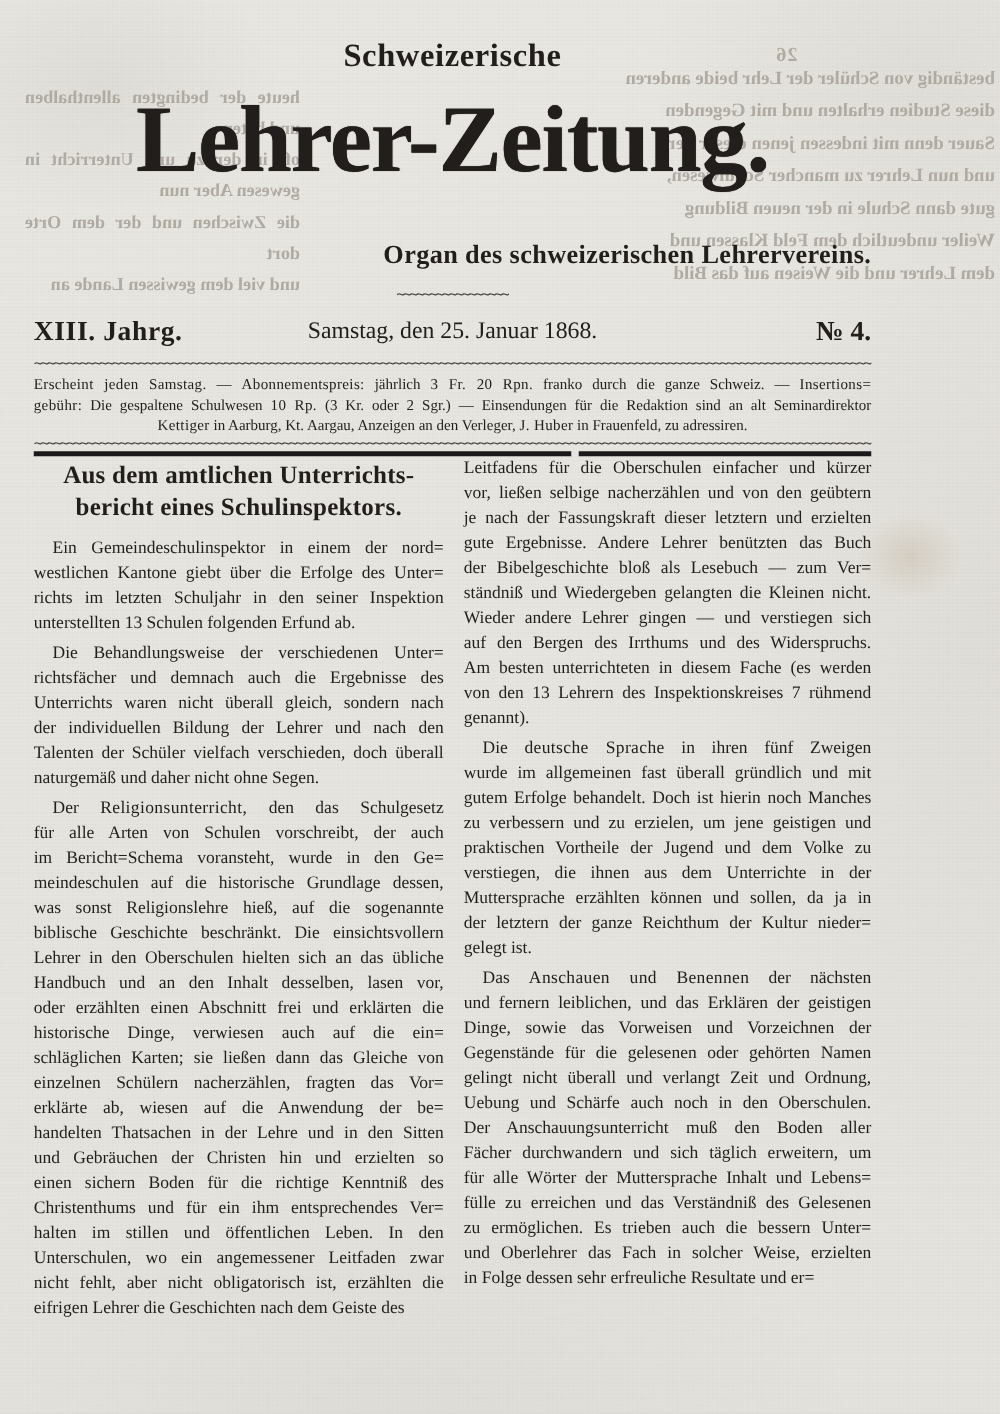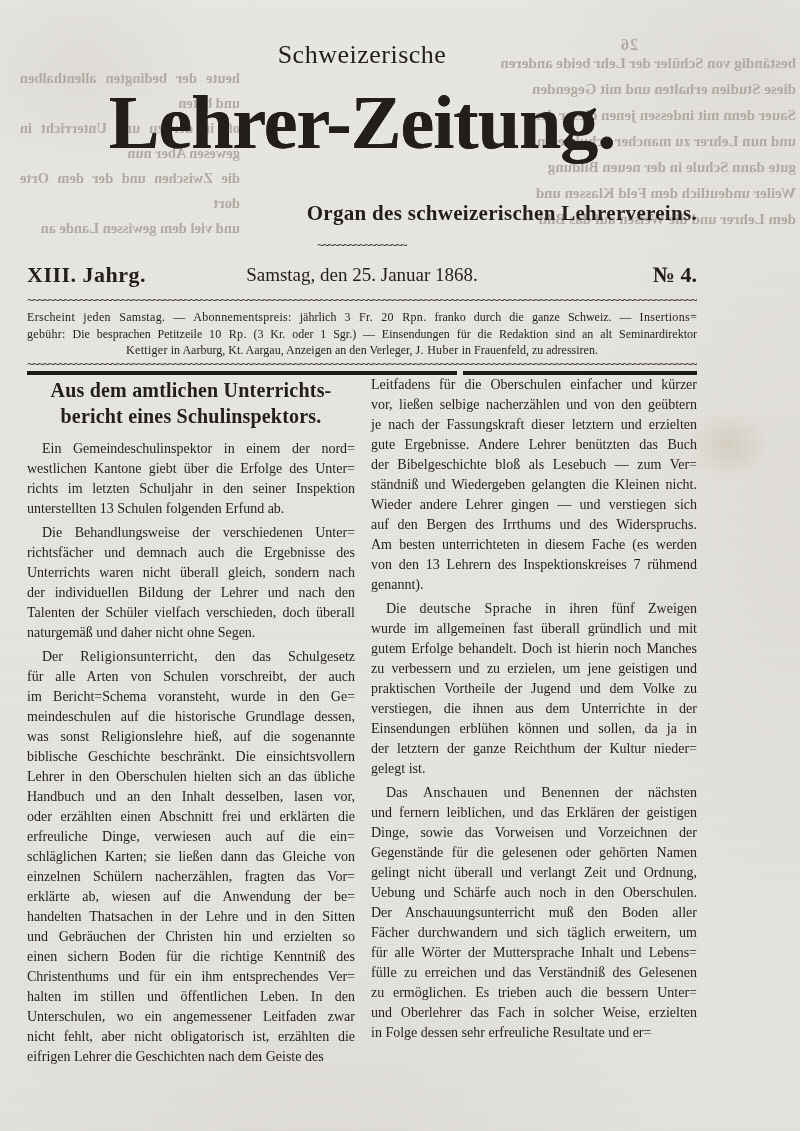--- a/index.html
+++ b/index.html
@@ -25,21 +25,21 @@
   .ghost{
     position:absolute;z-index:1;color:#afaba3;
     transform:scaleX(-1);filter:blur(.6px);
     font-weight:bold;pointer-events:none;
   }
   .ghost-left{top:66px;left:20px;width:220px;font-size:14.5px;line-height:25px;text-align:justify;}
   .ghost-right{top:50px;left:476px;width:320px;font-size:15px;line-height:26px;text-align:justify;}
   .ghost-pagenum{top:36px;left:620px;font-size:16px;letter-spacing:1px;filter:blur(.4px);}
   
   .content{position:absolute;z-index:2;left:27px;top:0;width:670px;}
-  .kicker{margin-top:40px;text-align:center;font-size:26px;font-weight:normal;line-height:30px;letter-spacing:.5px;}
+  .kicker{margin-top:30px;text-align:center;font-size:26px;font-weight:bold;line-height:30px;letter-spacing:.5px;}
   .title{
     margin:8px 0 0 0;text-align:center;font-weight:bold;
     font-size:76px;line-height:88px;letter-spacing:-1px;
     text-shadow:0 0 .6px #211e1b;
   }
   .subtitle{margin-top:34px;text-align:right;font-size:21px;line-height:26px;font-weight:bold;letter-spacing:.3px;}
   .wavy,.squiggle{
     height:7px;line-height:6px;overflow:hidden;color:#4a463f;
     font-size:12px;letter-spacing:-2px;font-family:"DejaVu Sans Mono",monospace;
     white-space:nowrap;
@@ -103,21 +103,21 @@
     <div class="dateline">
       <div class="vol">XIII. Jahrg.</div>
       <div class="date">Samstag, den 25. Januar 1868.</div>
       <div class="issue">№ 4.</div>
     </div>
 
     <div class="wavy wavy-1 wavy-gen">~~~~~~~~~~~~~~~~~~~~~~~~~~~~~~~~~~~~~~~~~~~~~~~~~~~~~~~~~~~~~~~~~~~~~~~~~~~~~~~~~~~~~~~~~~~~~~~~~~~~~~~~~~~~~~~~~~~~~~~~~~~~~~~~~~~~~~~~~~~~~~~~~~~~~~~~~~~~~~~~~~~~~~~~~~~~~~~~~~~~~~~~~~~~~~~~~~~~~~~~</div>
 
     <div class="imprint" id="imprint">
         <div class="imp-line"><span></span><span class="b">Erscheint jeden Samstag.</span><span> — </span><span class="b">Abonnementspreis:</span><span> jährlich </span><span class="b">3 Fr. 20 Rpn.</span><span> franko durch die ganze Schweiz. — </span><span class="b">Insertions=</span><span></span></div>
-        <div class="imp-line"><span></span><span class="b">gebühr:</span><span> Die besprachen Petitzeile </span><span class="b">10 Rp.</span><span> (3 Kr. oder 1 Sgr.) — Einsendungen für die Redaktion sind an alt Seminardirektor</span></div>
+        <div class="imp-line"><span></span><span class="b">gebühr:</span><span> Die gespaltene Schulwesen </span><span class="b">10 Rp.</span><span> (3 Kr. oder 2 Sgr.) — Einsendungen für die Redaktion sind an alt Seminardirektor</span></div>
         <div class="imp-line"><span></span><span class="b">Kettiger</span><span> in Aarburg, Kt. Aargau, Anzeigen an den Verleger, </span><span class="b">J. Huber</span><span> in Frauenfeld, zu adressiren.</span></div>
       </div>
 
     <div class="wavy wavy-2 wavy-gen">~~~~~~~~~~~~~~~~~~~~~~~~~~~~~~~~~~~~~~~~~~~~~~~~~~~~~~~~~~~~~~~~~~~~~~~~~~~~~~~~~~~~~~~~~~~~~~~~~~~~~~~~~~~~~~~~~~~~~~~~~~~~~~~~~~~~~~~~~~~~~~~~~~~~~~~~~~~~~~~~~~~~~~~~~~~~~~~~~~~~~~~~~~~~~~~~~~~~~~~~</div>
 
     <div class="bars">
       <div class="bar bar-l"></div>
       <div class="bar bar-r"></div>
     </div>
 
@@ -145,21 +145,21 @@
             <div class="para ind">
               <div class="line"><span>Der </span><span class="b">Religionsunterricht,</span><span> den das Schulgesetz</span></div>
               <div class="line"><span>für alle Arten von Schulen vorschreibt, der auch</span></div>
               <div class="line"><span>im Bericht=Schema voransteht, wurde in den Ge=</span></div>
               <div class="line"><span>meindeschulen auf die historische Grundlage dessen,</span></div>
               <div class="line"><span>was sonst Religionslehre hieß, auf die sogenannte</span></div>
               <div class="line"><span>biblische Geschichte beschränkt. Die einsichtsvollern</span></div>
               <div class="line"><span>Lehrer in den Oberschulen hielten sich an das übliche</span></div>
               <div class="line"><span>Handbuch und an den Inhalt desselben, lasen vor,</span></div>
               <div class="line"><span>oder erzählten einen Abschnitt frei und erklärten die</span></div>
-              <div class="line"><span>erfreuliche Dinge, verwiesen auch auf die ein=</span></div>
+              <div class="line"><span>historische Dinge, verwiesen auch auf die ein=</span></div>
               <div class="line"><span>schläglichen Karten; sie ließen dann das Gleiche von</span></div>
               <div class="line"><span>einzelnen Schülern nacherzählen, fragten das Vor=</span></div>
               <div class="line"><span>erklärte ab, wiesen auf die Anwendung der be=</span></div>
               <div class="line"><span>handelten Thatsachen in der Lehre und in den Sitten</span></div>
               <div class="line"><span>und Gebräuchen der Christen hin und erzielten so</span></div>
               <div class="line"><span>einen sichern Boden für die richtige Kenntniß des</span></div>
               <div class="line"><span>Christenthums und für ein ihm entsprechendes Ver=</span></div>
               <div class="line"><span>halten im stillen und öffentlichen Leben. In den</span></div>
               <div class="line"><span>Unterschulen, wo ein angemessener Leitfaden zwar</span></div>
               <div class="line"><span>nicht fehlt, aber nicht obligatorisch ist, erzählten die</span></div>
@@ -182,21 +182,21 @@
             <div class="line"><span>von den 13 Lehrern des Inspektionskreises 7 rühmend</span></div>
             <div class="line end"><span>genannt).</span></div>
           </div>
           <div class="para ind">
             <div class="line"><span>Die </span><span class="b">deutsche Sprache</span><span> in ihren fünf Zweigen</span></div>
             <div class="line"><span>wurde im allgemeinen fast überall gründlich und mit</span></div>
             <div class="line"><span>gutem Erfolge behandelt. Doch ist hierin noch Manches</span></div>
             <div class="line"><span>zu verbessern und zu erzielen, um jene geistigen und</span></div>
             <div class="line"><span>praktischen Vortheile der Jugend und dem Volke zu</span></div>
             <div class="line"><span>verstiegen, die ihnen aus dem Unterrichte in der</span></div>
-            <div class="line"><span>Einsendungen erblühen können und sollen, da ja in</span></div>
+            <div class="line"><span>Muttersprache erzählten können und sollen, da ja in</span></div>
             <div class="line"><span>der letztern der ganze Reichthum der Kultur nieder=</span></div>
             <div class="line end"><span>gelegt ist.</span></div>
           </div>
           <div class="para ind">
             <div class="line"><span>Das </span><span class="b">Anschauen und Benennen</span><span> der nächsten</span></div>
             <div class="line"><span>und fernern leiblichen, und das Erklären der geistigen</span></div>
             <div class="line"><span>Dinge, sowie das Vorweisen und Vorzeichnen der</span></div>
             <div class="line"><span>Gegenstände für die gelesenen oder gehörten Namen</span></div>
             <div class="line"><span>gelingt nicht überall und verlangt Zeit und Ordnung,</span></div>
             <div class="line"><span>Uebung und Schärfe auch noch in den Oberschulen.</span></div>

